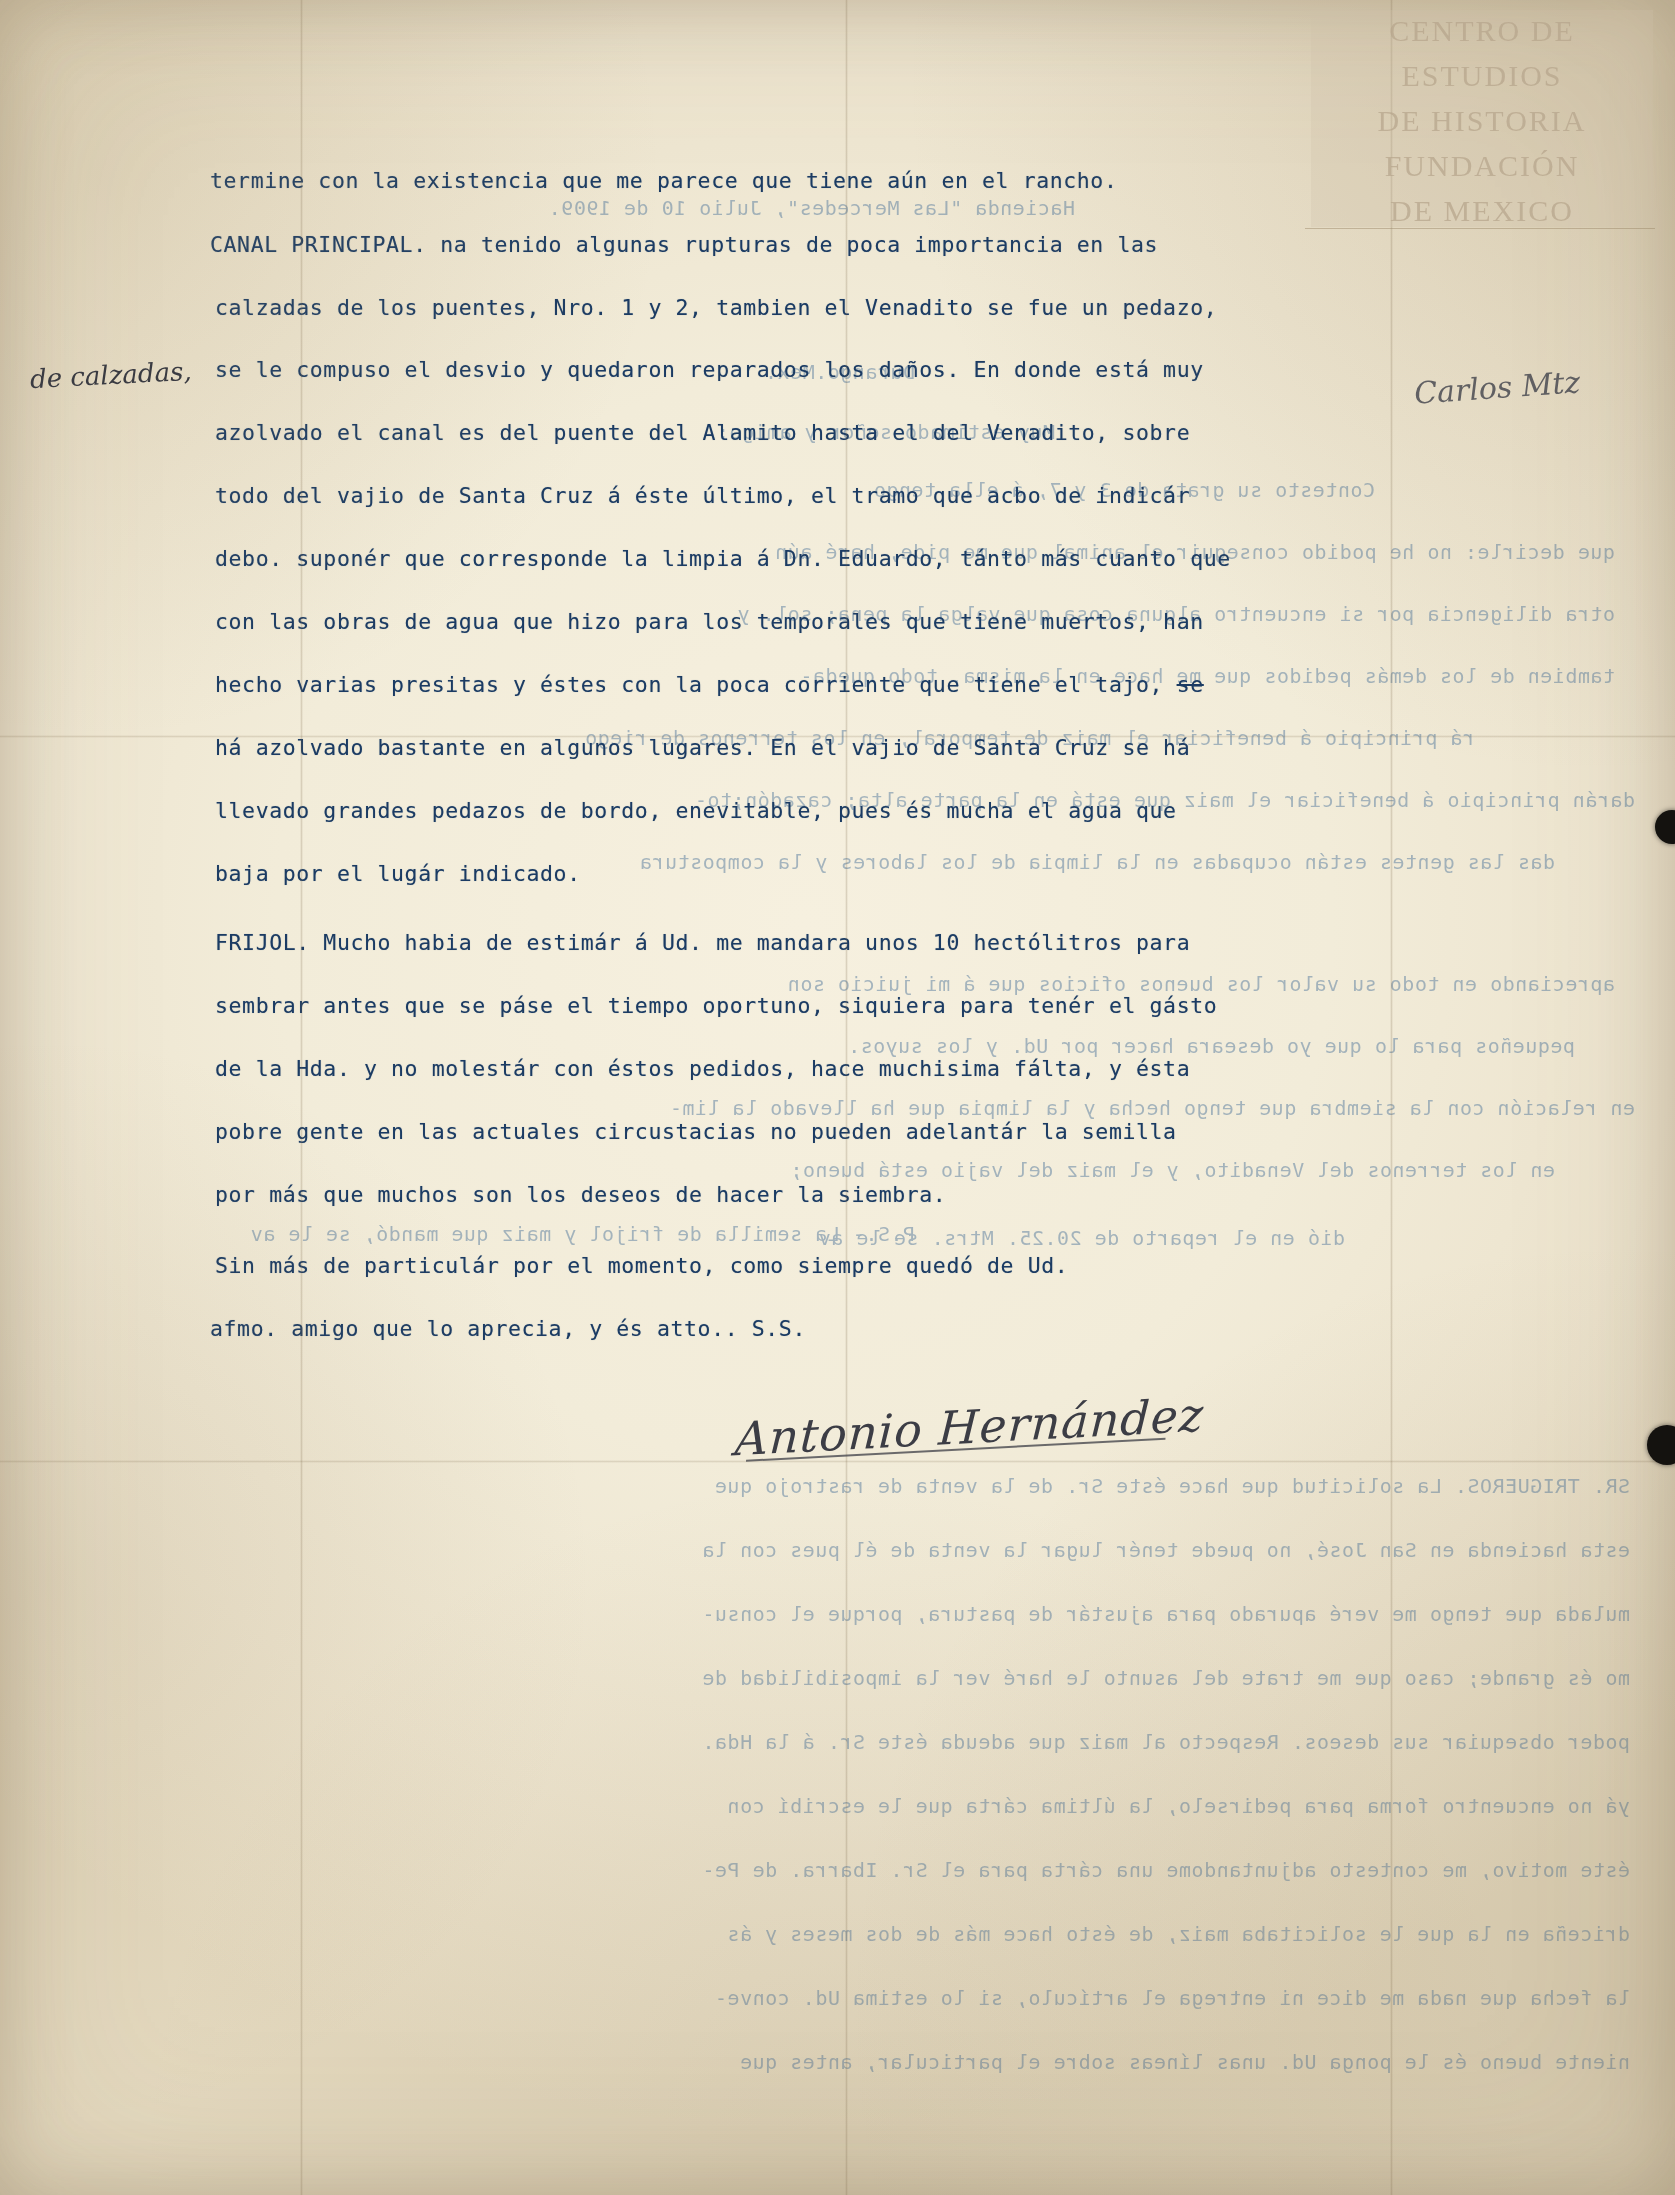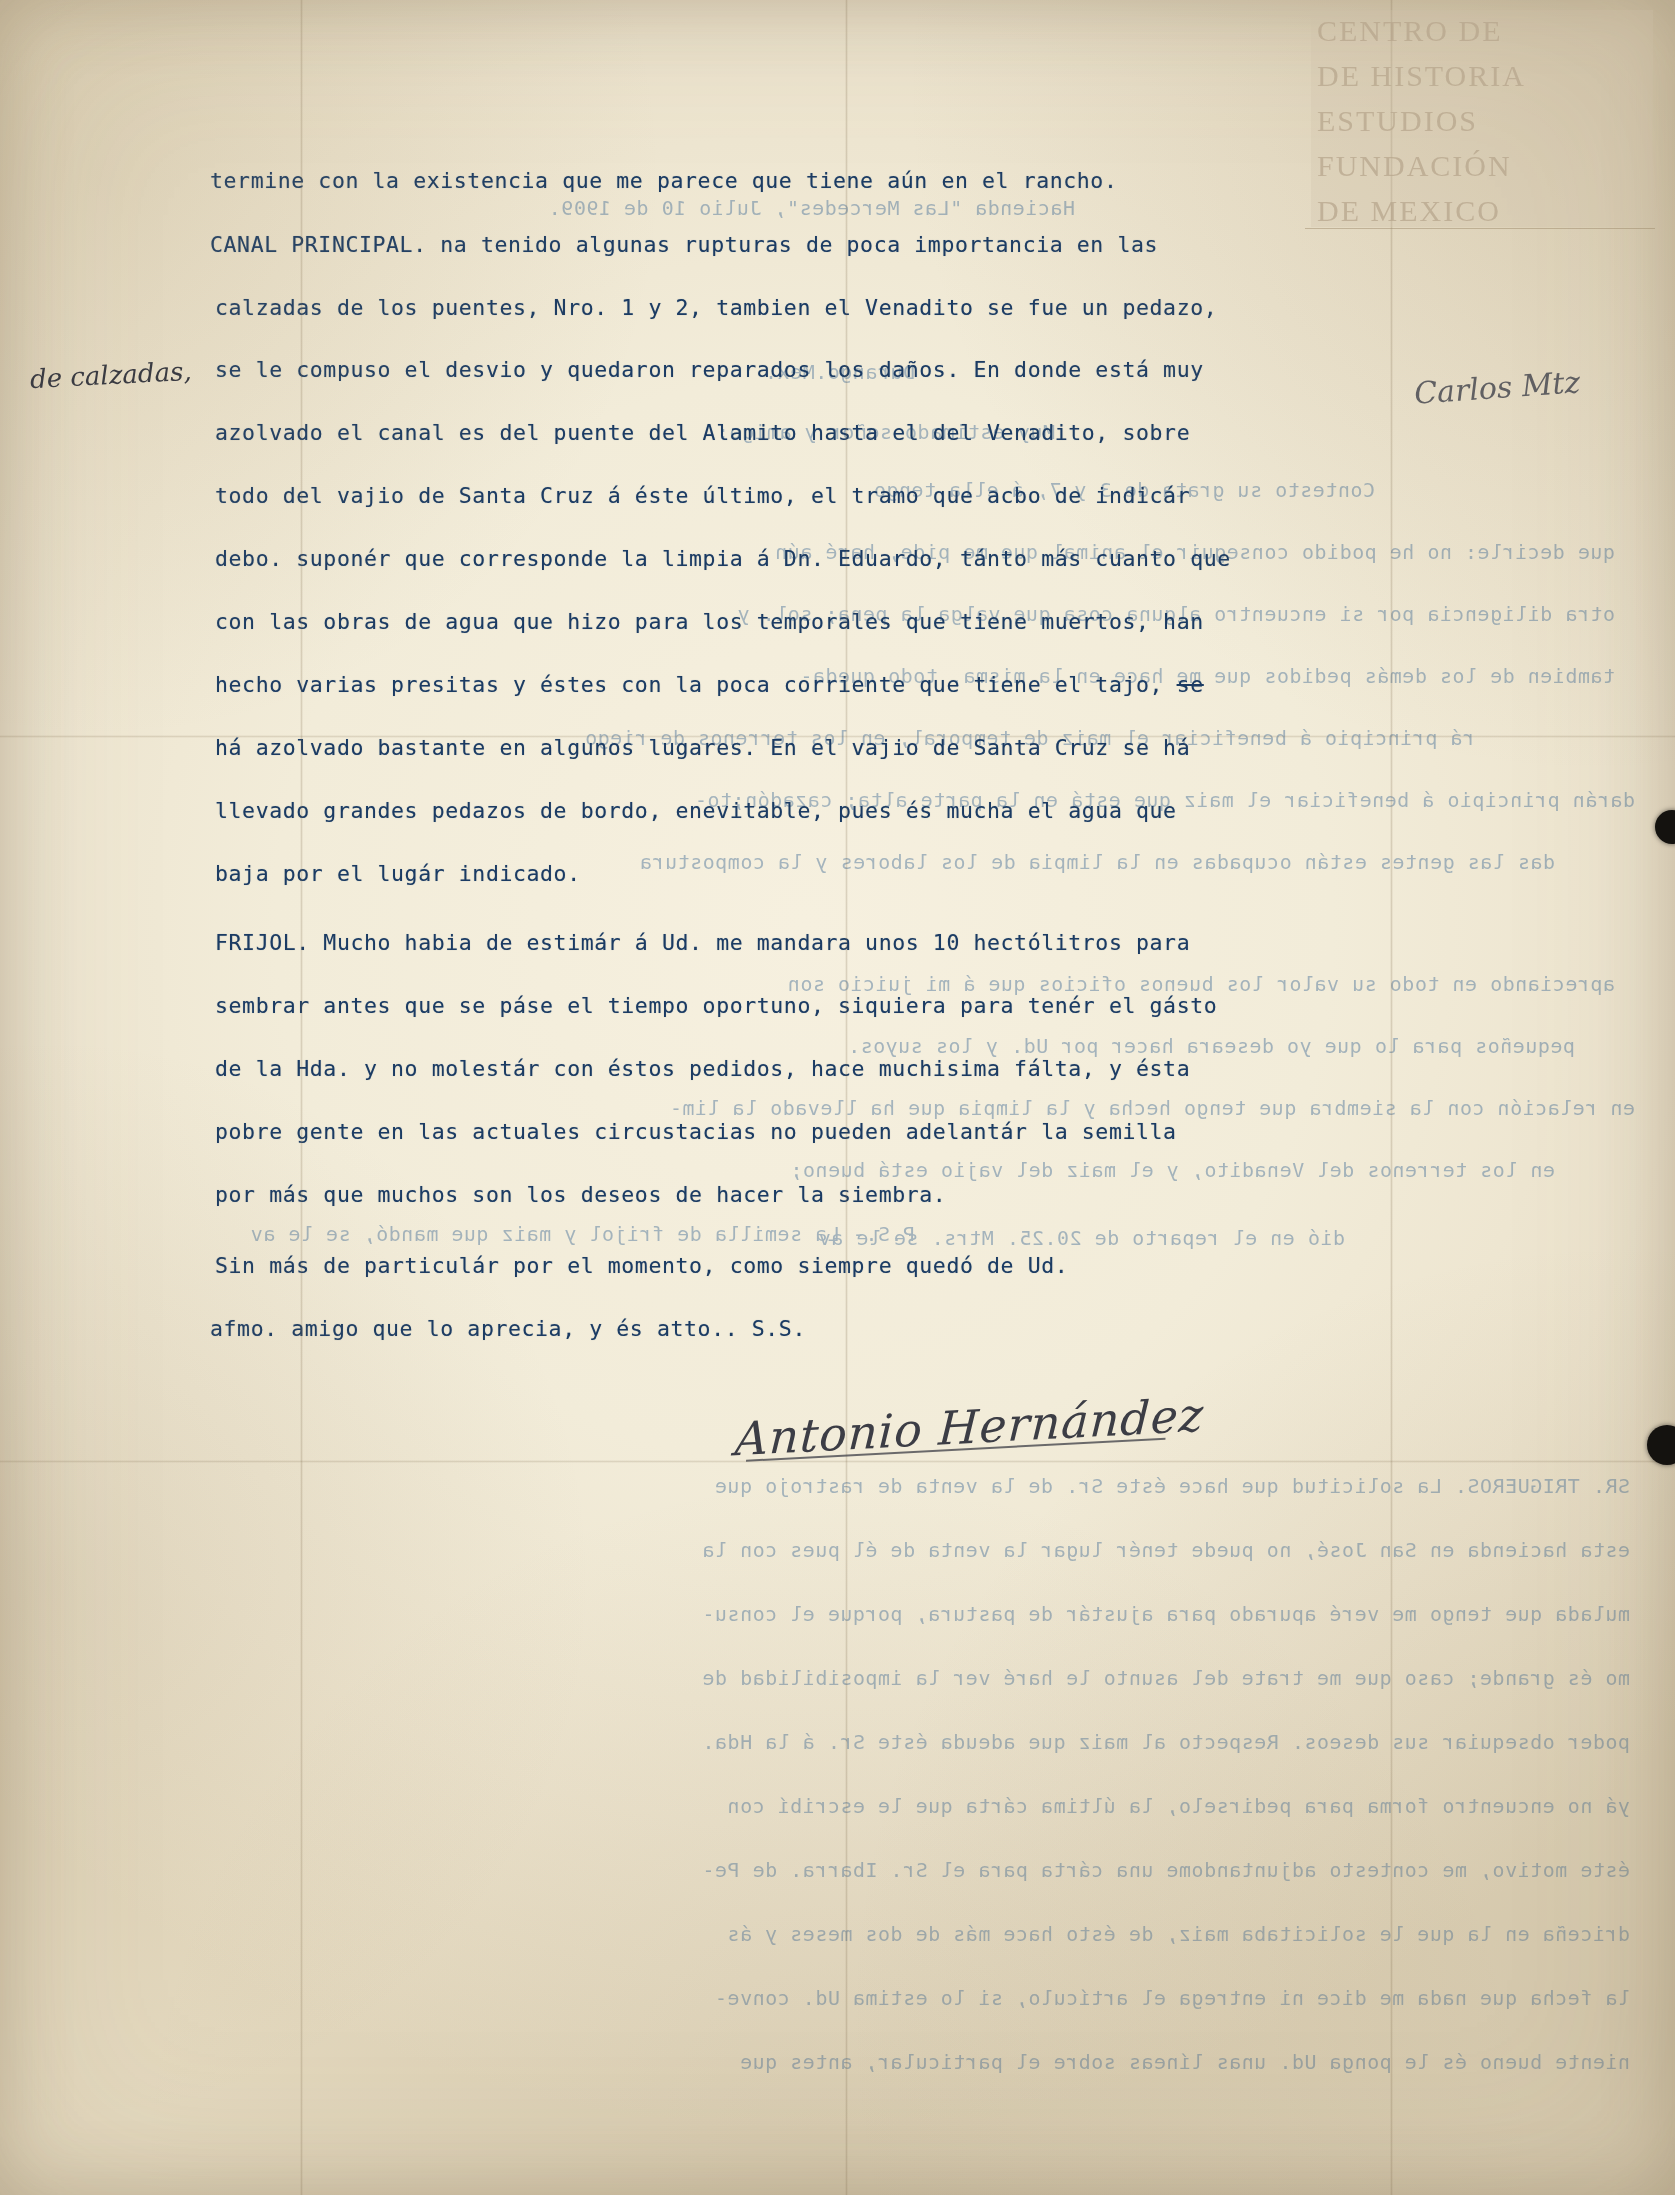--- a/index.html
+++ b/index.html
@@ -64,20 +64,21 @@
     z-index: 5;
     pointer-events: none;
   }
 
   
   #watermark {
     position: absolute;
     top: 8px;
     right: 28px;
     width: 330px;
+    text-align: center;
     font-family: "Liberation Serif", serif;
     font-size: 30px;
     line-height: 1.50;
     letter-spacing: 2px;
     color: #b9a88f;
     opacity: .80;
     z-index: 6;
     pointer-events: none;
   }
   #watermark .wm-line { display: block; white-space: nowrap; }
@@ -204,22 +205,22 @@
   <div class="crease-h" style="top:735px"></div>
   <div class="crease-h" style="top:1460px"></div>
 
   <div id="bleed"><div class="bln" style="top: 196px; left: 600px;">Hacienda "Las Mercedes", Julio 10 de 1909.</div><div class="bln" style="top: 360px; left: 760px;">Durango.Mex.</div><div class="bln" style="top: 420px; left: 620px;">Muy estimado señor y amigo:</div><div class="bln" style="top: 478px; left: 300px;">Contesto su grata de 3 y 7, á ella tengo</div><div class="bln" style="top: 540px; left: 60px;">que decirle: no he podido conseguir el animal que me pide, haré aún</div><div class="bln" style="top: 602px; left: 60px;">otra diligencia por si encuentro alguna cosa que valga la pena; sol. y</div><div class="bln" style="top: 664px; left: 60px;">tambien de los demás pedidos que me hace en la misma, todo queda-</div><div class="bln" style="top: 726px; left: 200px;">rá principio á beneficiar el maiz de temporal, en los terrenos de riego</div><div class="bln" style="top: 788px; left: 40px;">darán principio á beneficiar el maiz que está en la parte alta; cazadón;to-</div><div class="bln" style="top: 850px; left: 120px;">das las gentes están ocupadas en la limpia de los labores y la compostura</div><div class="bln" style="top: 972px; left: 60px;">apreciando en todo su valor los buenos oficios que á mi juicio son</div><div class="bln" style="top: 1034px; left: 100px;">pequeños para lo que yo deseara hacer por Ud. y los suyos.</div><div class="bln" style="top: 1096px; left: 40px;">en relación con la siembra que tengo hecha y la limpia que ha llevado la lim-</div><div class="bln" style="top: 1158px; left: 120px;">en los terrenos del Venadito, y el maiz del vajio está bueno;</div><div class="bln" style="top: 1222px; left: 760px;">P.S.- La semilla de frijol y maiz que mandó, se le av</div><div class="bln" style="top: 1226px; left: 330px;">dió en el reparto de 20.25. Mtrs. se le av</div><div class="bln" style="top: 1474px; left: 45px;">SR. TRIGUEROS. La solicitud que hace éste Sr. de la venta de rastrojo que</div><div class="bln" style="top: 1538px; left: 45px;">esta hacienda en San José, no puede tenér lugar la venta de él pues con la</div><div class="bln" style="top: 1602px; left: 45px;">mulada que tengo me veré apurado para ajustár de pastura, porque el consu-</div><div class="bln" style="top: 1666px; left: 45px;">mo és grande; caso que me trate del asunto le haré ver la imposibilidad de</div><div class="bln" style="top: 1730px; left: 45px;">poder obsequiar sus deseos. Respecto al maiz que adeuda éste Sr. á la Hda.</div><div class="bln" style="top: 1794px; left: 45px;">yá no encuentro forma para pedirselo, la última cárta que le escribí con</div><div class="bln" style="top: 1858px; left: 45px;">éste motivo, me contesto adjuntandome una cárta para el Sr. Ibarra. de Pe-</div><div class="bln" style="top: 1922px; left: 45px;">driceña en la que le solicitaba maiz, de ésto hace más de dos meses y ás</div><div class="bln" style="top: 1986px; left: 45px;">la fecha que nada me dice ni entrega el artículo, si lo estima Ud. conve-</div><div class="bln" style="top: 2050px; left: 45px;">niente bueno és le ponga Ud. unas líneas sobre el particular, antes que</div></div>
 
   <div id="typed"><div class="ln" style="top: 168px;">termine con la existencia que me parece que tiene aún en el rancho.</div><div class="ln" style="top: 232px;">CANAL PRINCIPAL. na tenido algunas rupturas de poca importancia en las</div><div class="ln ind" style="top: 295px;">calzadas de los puentes, Nro. 1 y 2, tambien el Venadito se fue un pedazo,</div><div class="ln ind" style="top: 357px;">se le compuso el desvio y quedaron reparados los daños. En donde está muy</div><div class="ln ind" style="top: 420px;">azolvado el canal es del puente del Alamito hasta el del Venadito, sobre</div><div class="ln ind" style="top: 483px;">todo del vajio de Santa Cruz á éste último, el tramo que acbo de indicár</div><div class="ln ind" style="top: 546px;">debo. suponér que corresponde la limpia á Dn. Eduardo, tánto más cuanto que</div><div class="ln ind" style="top: 609px;">con las obras de agua que hizo para los temporales que tiene muertos, han</div><div class="ln ind" style="top: 672px;">hecho varias presitas y éstes con la poca corriente que tiene el tajo, <span class="strike">se</span></div><div class="ln ind" style="top: 735px;">há azolvado bastante en algunos lugares. En el vajio de Santa Cruz se há</div><div class="ln ind" style="top: 798px;">llevado grandes pedazos de bordo, enevitable, pues és mucha el agua que</div><div class="ln ind" style="top: 861px;">baja por el lugár indicado.</div><div class="ln ind" style="top: 930px;">FRIJOL. Mucho habia de estimár á Ud. me mandara unos 10 hectólitros para</div><div class="ln ind" style="top: 993px;">sembrar antes que se páse el tiempo oportuno, siquiera para tenér el gásto</div><div class="ln ind" style="top: 1056px;">de la Hda. y no molestár con éstos pedidos, hace muchisima fálta, y ésta</div><div class="ln ind" style="top: 1119px;">pobre gente en las actuales circustacias no pueden adelantár la semilla</div><div class="ln ind" style="top: 1182px;">por más que muchos son los deseos de hacer la siembra.</div><div class="ln ind" style="top: 1253px;">Sin más de particulár por el momento, como siempre quedó de Ud.</div><div class="ln" style="top: 1316px;">afmo. amigo que lo aprecia, y és atto.. S.S.</div></div>
 
   <div id="watermark">
     <div class="wm-bg"></div>
     <span class="wm-line">CENTRO DE</span>
+    <span class="wm-line">ESTUDIOS</span>
     <span class="wm-line">DE HISTORIA</span>
-    <span class="wm-line">ESTUDIOS</span>
     <span class="wm-line">FUNDACIÓN</span>
     <span class="wm-line">DE MEXICO</span>
   </div>
   <div id="wm-rule"></div>
 
   <div class="hand" id="hand-left">de calzadas,</div>
   <div class="hand" id="hand-right">Carlos Mtz</div>
 
   <div class="hand" id="signature">
     <span>Antonio Hernández</span>

